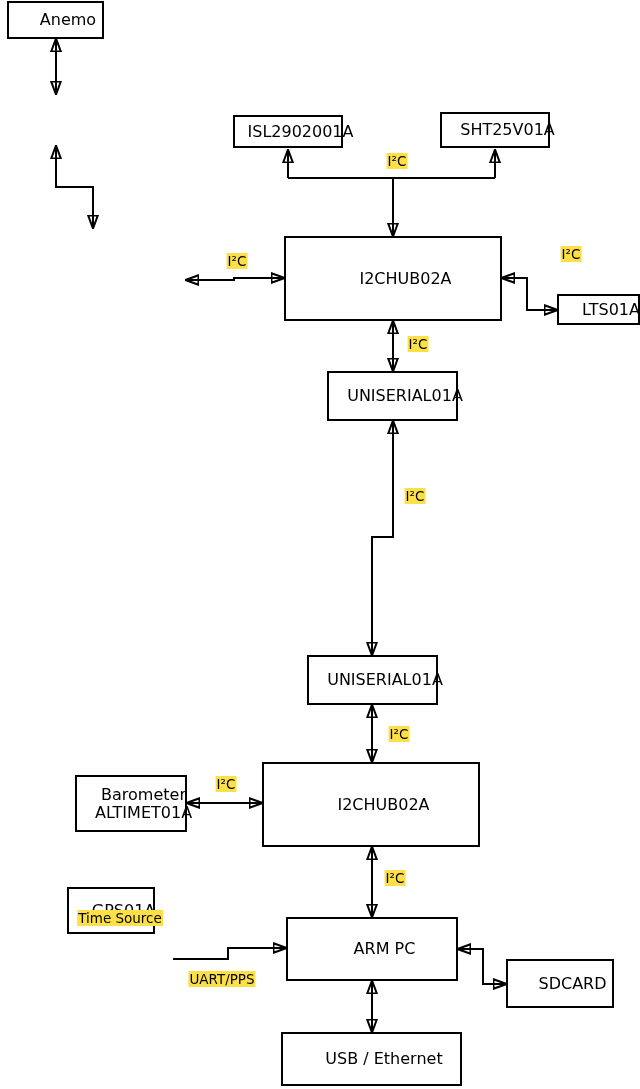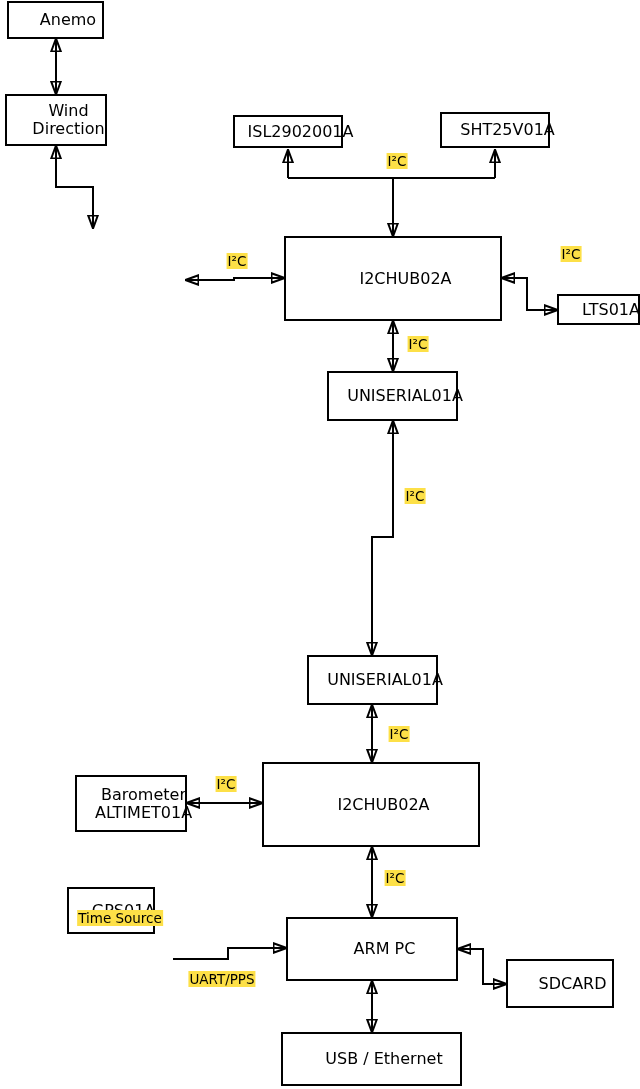--- a/index.html
+++ b/index.html
@@ -63,24 +63,20 @@
     <path d="M372,847 V917" marker-start="url(#arrow)" marker-end="url(#arrow)"></path>
     <path d="M173,959 H228 V948 H286" marker-end="url(#arrow)"></path>
     <path d="M458,949 H483 V984 H506" marker-start="url(#arrow)" marker-end="url(#arrow)"></path>
     <path d="M372,981 V1032" marker-start="url(#arrow)" marker-end="url(#arrow)"></path>
   </svg>
 
   <div class="node" style="left:7px;top:1px;width:97px;height:38px">
     <span>Anemo</span>
   </div>
 
-  <div class="node" style="left:5px;top:94px;width:102px;height:52px">
-    <span>Wind</span>
-    <span>Direction</span>
-  </div>
 
 
   <div class="node" style="left:233px;top:115px;width:110px;height:33px">
     <span>ISL2902001A</span>
   </div>
 
   <div class="node" style="left:440px;top:112px;width:110px;height:36px">
     <span>SHT25V01A</span>
   </div>
 

